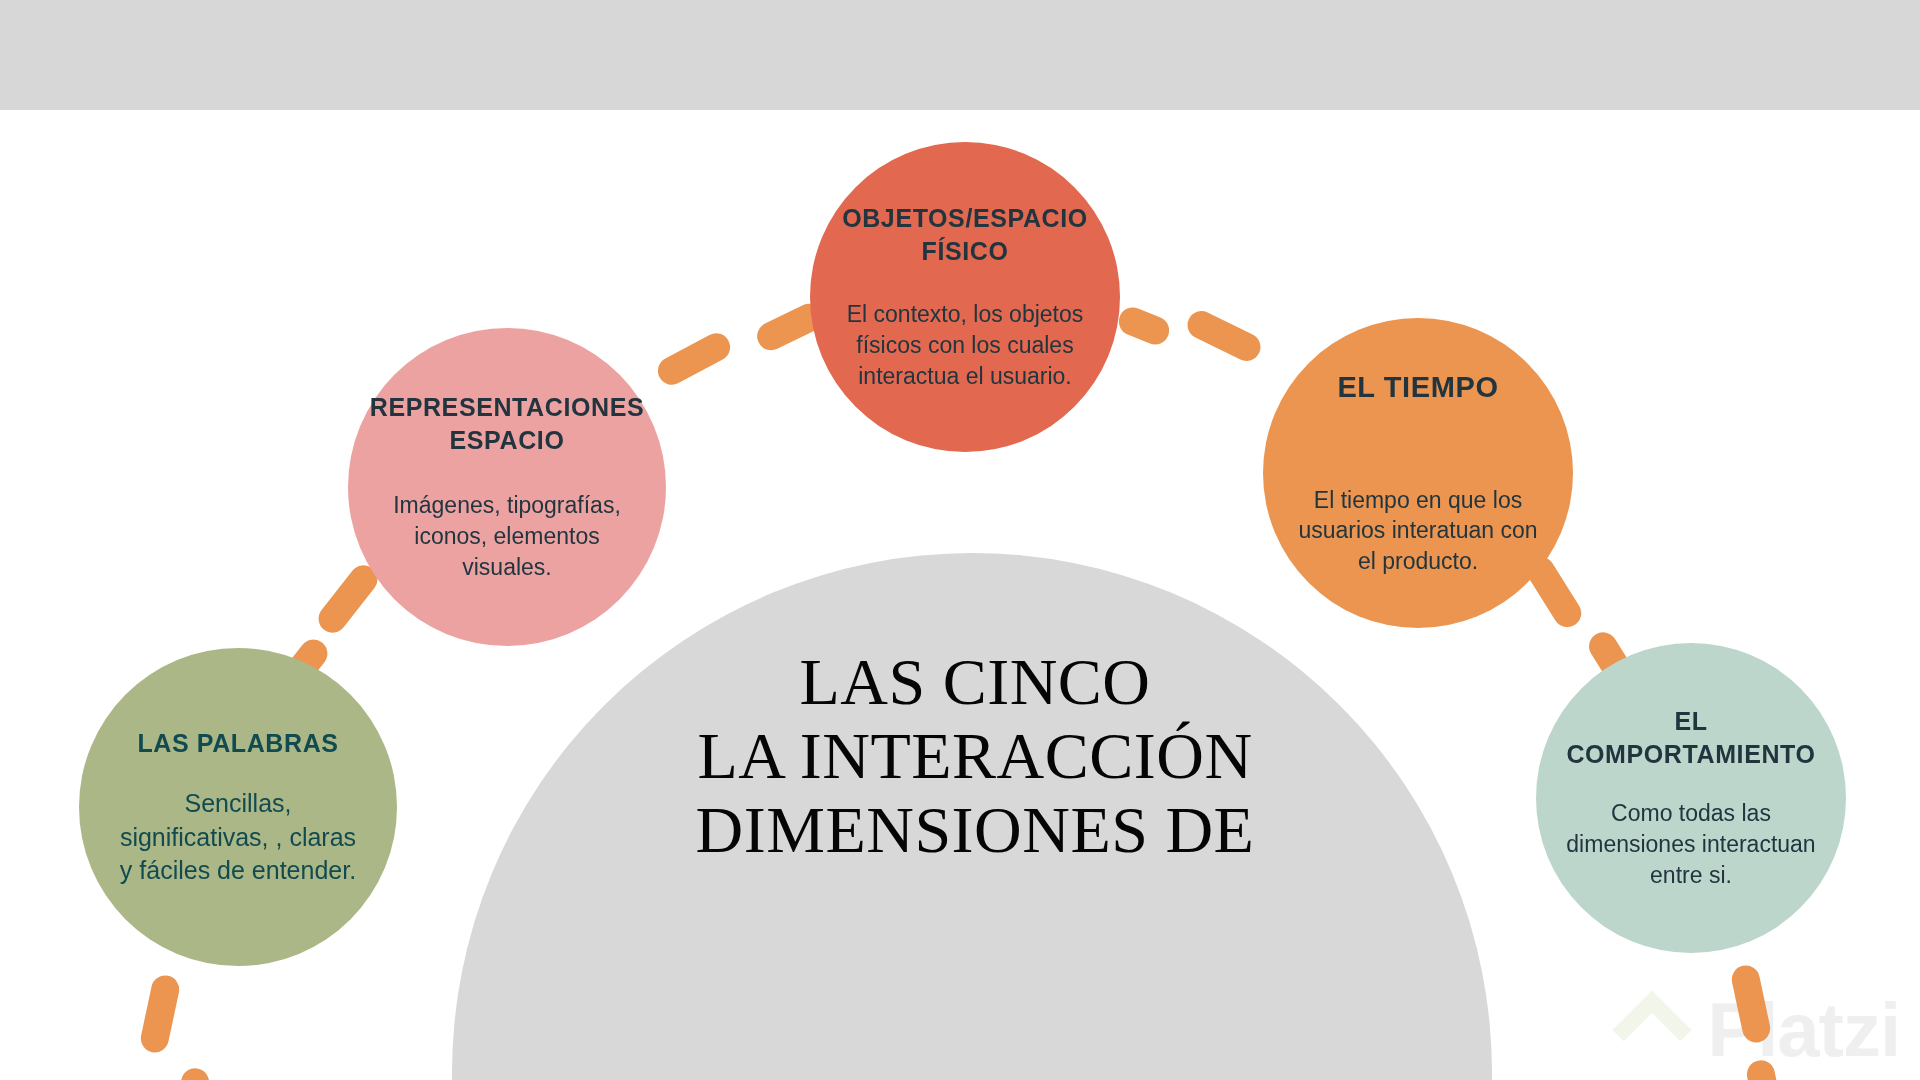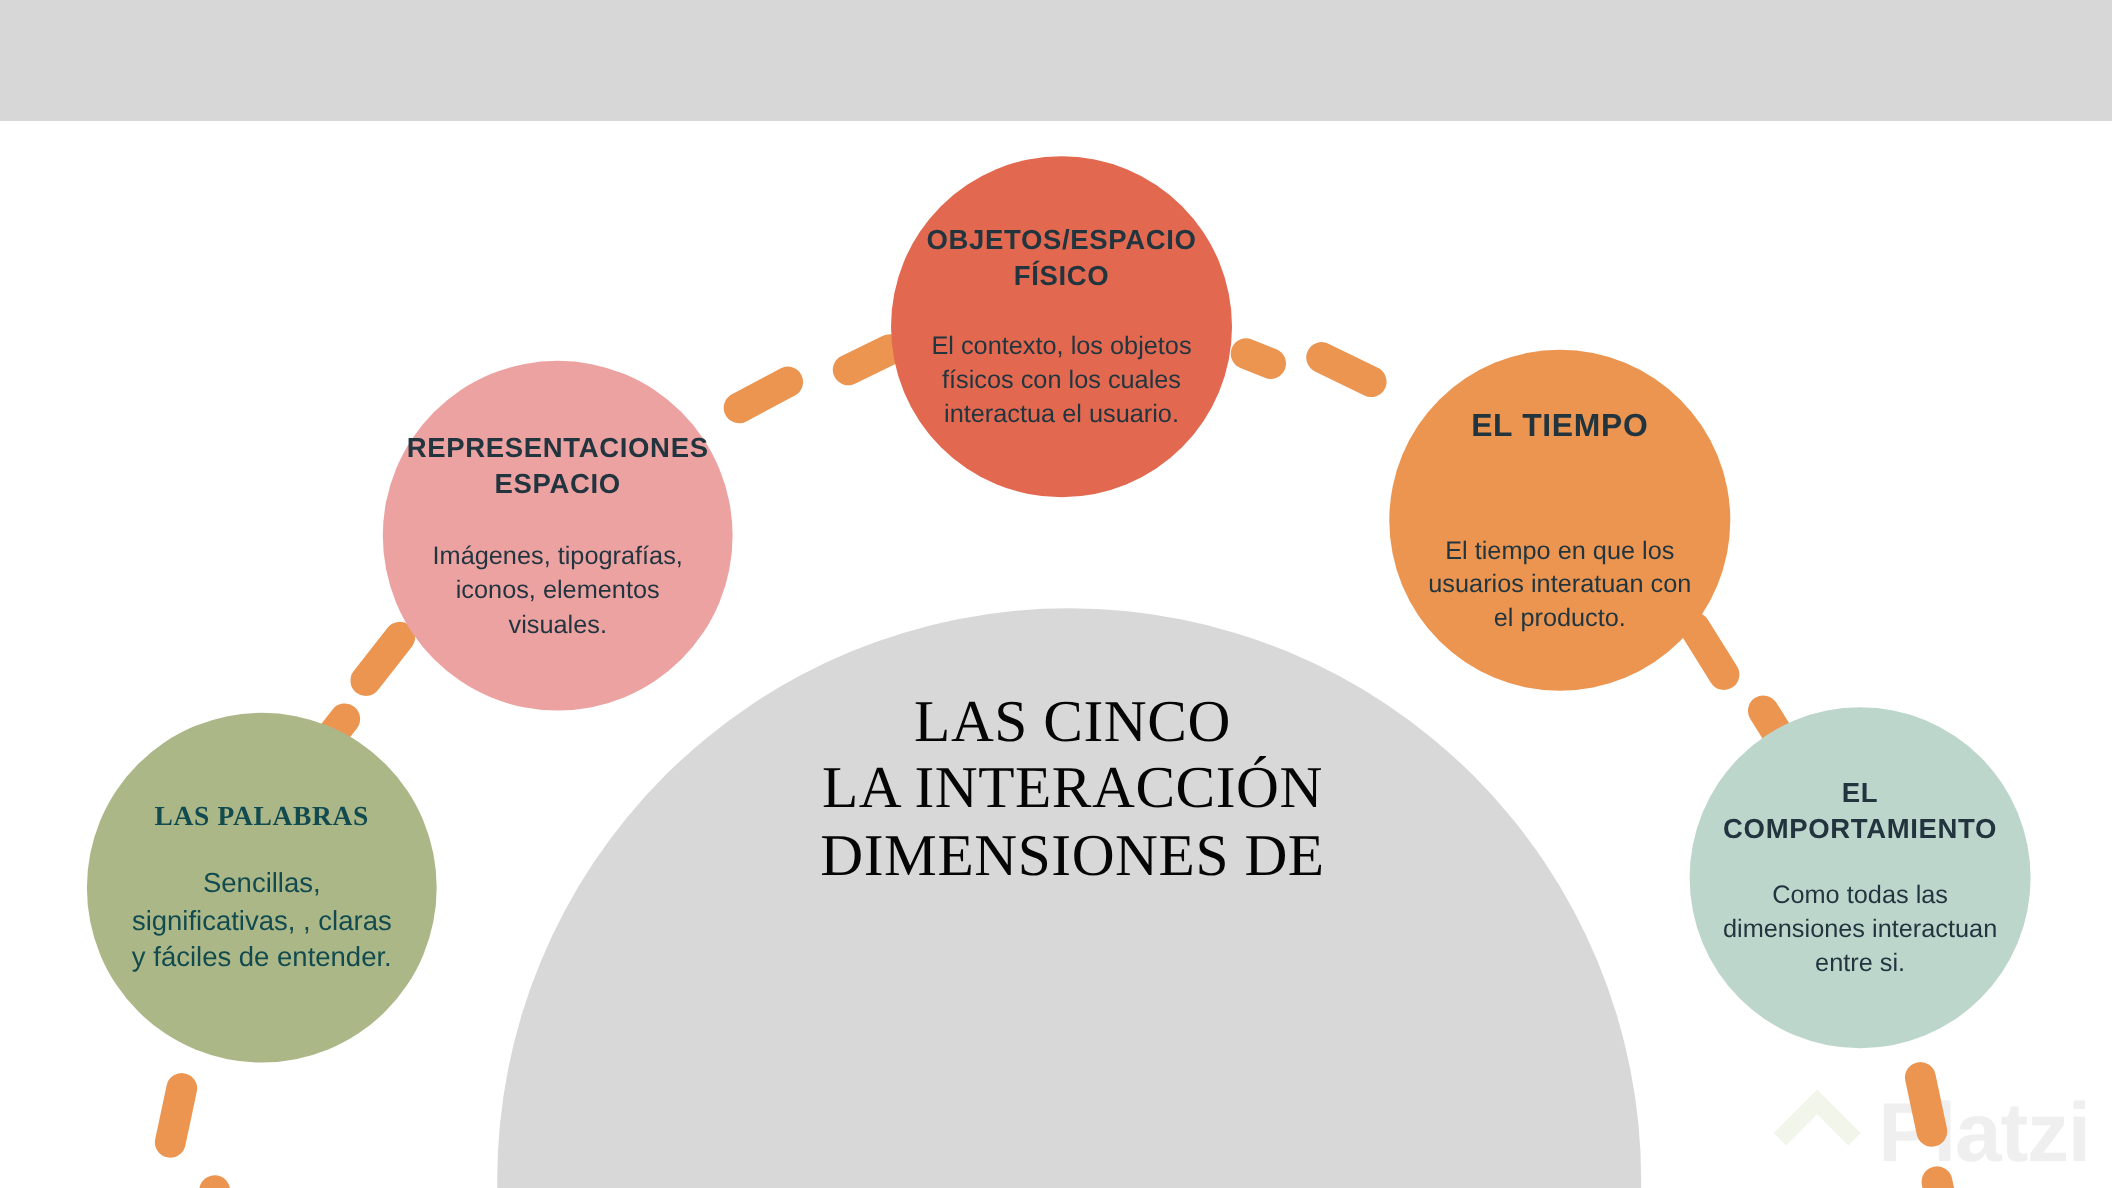--- a/index.html
+++ b/index.html
@@ -31,25 +31,25 @@
     left: 452px;
     top: 553px;
     width: 1040px;
     height: 1040px;
     border-radius: 50%;
     background: #d8d8d8;
   }
   .center-title {
     position: absolute;
     left: 530px;
-    top: 626px;
+    top: 645px;
     width: 890px;
     text-align: center;
     font-family: "Liberation Serif", serif;
-    font-size: 54px;
+    font-size: 66px;
     line-height: 1.12;
     letter-spacing: 0.5px;
     color: #050505;
     z-index: 6;
   }
   
   .bubble {
     position: absolute;
     border-radius: 50%;
     display: flex;
@@ -75,21 +75,21 @@
   }
 
   
   #bubble-palabras {
     left: 79px; top: 648px;
     width: 318px; height: 318px;
     background: #acb787;
     color: #114b4f;
     padding: 0 34px;
   }
-  #bubble-palabras .b-title { font-size: 25px; margin-bottom: 12px; font-family: Liberation Serif, serif; }
+  #bubble-palabras .b-title { font-size: 25px; margin-bottom: 12px; }
   #bubble-palabras .b-body { font-size: 25px; }
 
   #bubble-representaciones {
     left: 348px; top: 328px;
     width: 318px; height: 318px;
     background: #eda2a2;
     color: #22353f;
     padding: 0 28px;
   }
   #bubble-representaciones .b-title { margin-bottom: 18px; }

